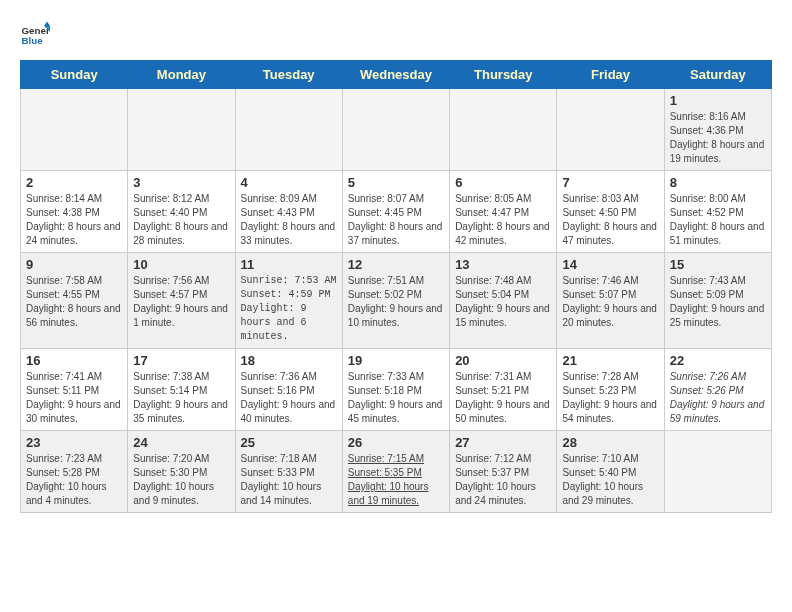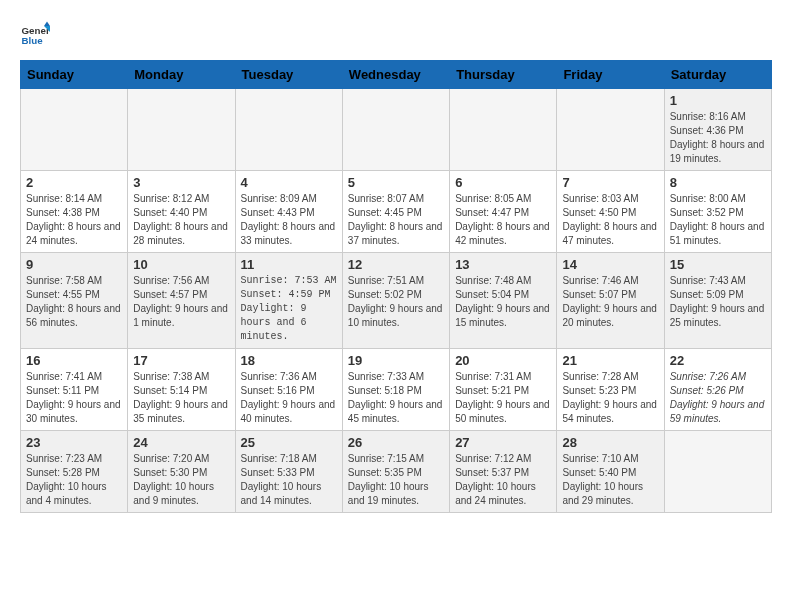--- a/index.html
+++ b/index.html
@@ -37,25 +37,25 @@
       font-size: 14px;
       color: #555;
     }
     table {
       width: 100%;
       border-collapse: collapse;
       table-layout: fixed;
     }
     th {
       background-color: #1a6bb5;
-      color: #000000;
+      color: #fef9c3;
       font-size: 13px;
       font-weight: bold;
       padding: 6px 6px;
-      text-align: left;
+      text-align: center;
       border: 1px solid #1a6bb5;
     }
     td {
       border: 1px solid #ccc;
       vertical-align: top;
       padding: 4px 5px;
       height: 80px;
       background: #fff;
     }
     td.empty {
@@ -151,21 +151,21 @@
         </td>
         <td>
           <span class="day-num">7</span>
           <div class="day-info" style="white-space: pre-line;">Sunrise: 8:03 AM
 Sunset: 4:50 PM
 Daylight: 8 hours and 47 minutes.</div>
         </td>
         <td>
           <span class="day-num">8</span>
           <div class="day-info" style="white-space: pre-line;">Sunrise: 8:00 AM
-Sunset: 3:52 PM
+Sunset: 4:52 PM
 Daylight: 8 hours and 51 minutes.</div>
         </td>
       </tr>
       <tr>
         <td class="shaded">
           <span class="day-num">9</span>
           <div class="day-info" style="white-space: pre-line;">Sunrise: 7:58 AM
 Sunset: 4:55 PM
 Daylight: 8 hours and 56 minutes.</div>
         </td>
@@ -264,21 +264,21 @@
 Daylight: 10 hours and 9 minutes.</div>
         </td>
         <td class="shaded">
           <span class="day-num">25</span>
           <div class="day-info" style="white-space: pre-line;">Sunrise: 7:18 AM
 Sunset: 5:33 PM
 Daylight: 10 hours and 14 minutes.</div>
         </td>
         <td class="shaded">
           <span class="day-num">26</span>
-          <div class="day-info" style="white-space: pre-line;">Sunrise: 7:15 AM
+          <div class="day-info" style="white-space: pre-line; text-decoration: underline;">Sunrise: 7:15 AM
 Sunset: 5:35 PM
 Daylight: 10 hours and 19 minutes.</div>
         </td>
         <td class="shaded">
           <span class="day-num">27</span>
           <div class="day-info" style="white-space: pre-line;">Sunrise: 7:12 AM
 Sunset: 5:37 PM
 Daylight: 10 hours and 24 minutes.</div>
         </td>
         <td class="shaded">

